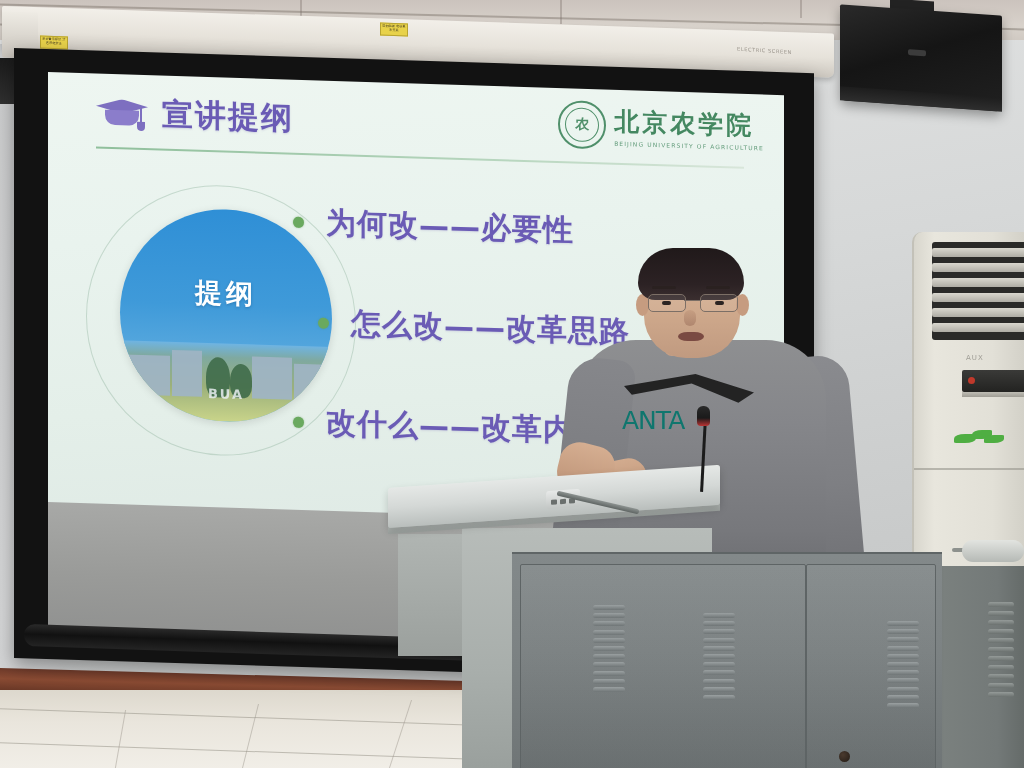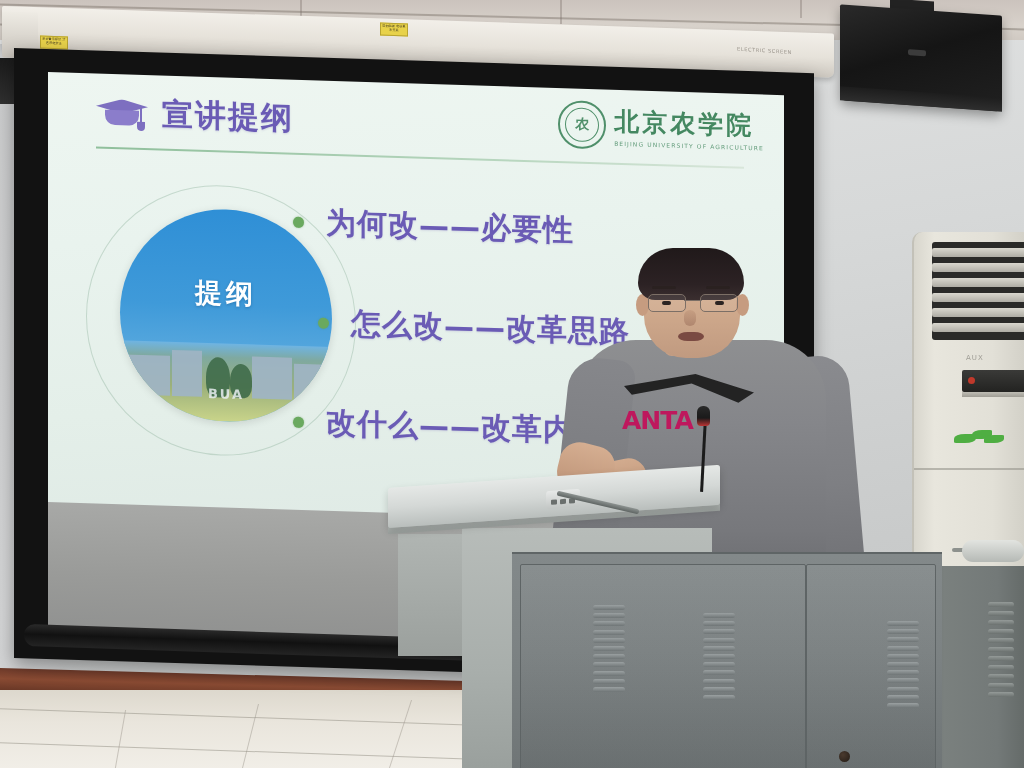--- a/index.html
+++ b/index.html
@@ -249,22 +249,22 @@
   .anta-logo{
     position:absolute;left:58px;top:122px;width:140px;height:70px;
   }
   .anta-swoosh{
     position:absolute;left:6px;top:4px;width:130px;height:40px;
     background:#1a1a1a;
     clip-path:polygon(0% 30%,55% 0%,100% 46%,88% 72%,52% 24%,6% 52%);
     opacity:.92;
   }
   .anta-word{
-    position:absolute;left:4px;top:36px;font-size:25px;font-weight:bold;
-    color:#be185d;letter-spacing:-1px;font-family:"DejaVu Sans",sans-serif;
+    position:absolute;left:4px;top:36px;font-size:25px;font-weight:normal;
+    color:#0f766e;letter-spacing:-1px;font-family:"DejaVu Sans",sans-serif;
   }
 
   
   .podium-top{
     position:absolute;left:388px;top:488px;width:332px;height:40px;
     background:linear-gradient(180deg,#e5e8e6 0%,#d4d8d6 50%,#b9bebc 100%);
     transform:skewY(-4deg);transform-origin:left top;border-radius:3px;
     box-shadow:0 4px 8px rgba(0,0,0,.18);
   }
   .podium-edge{

